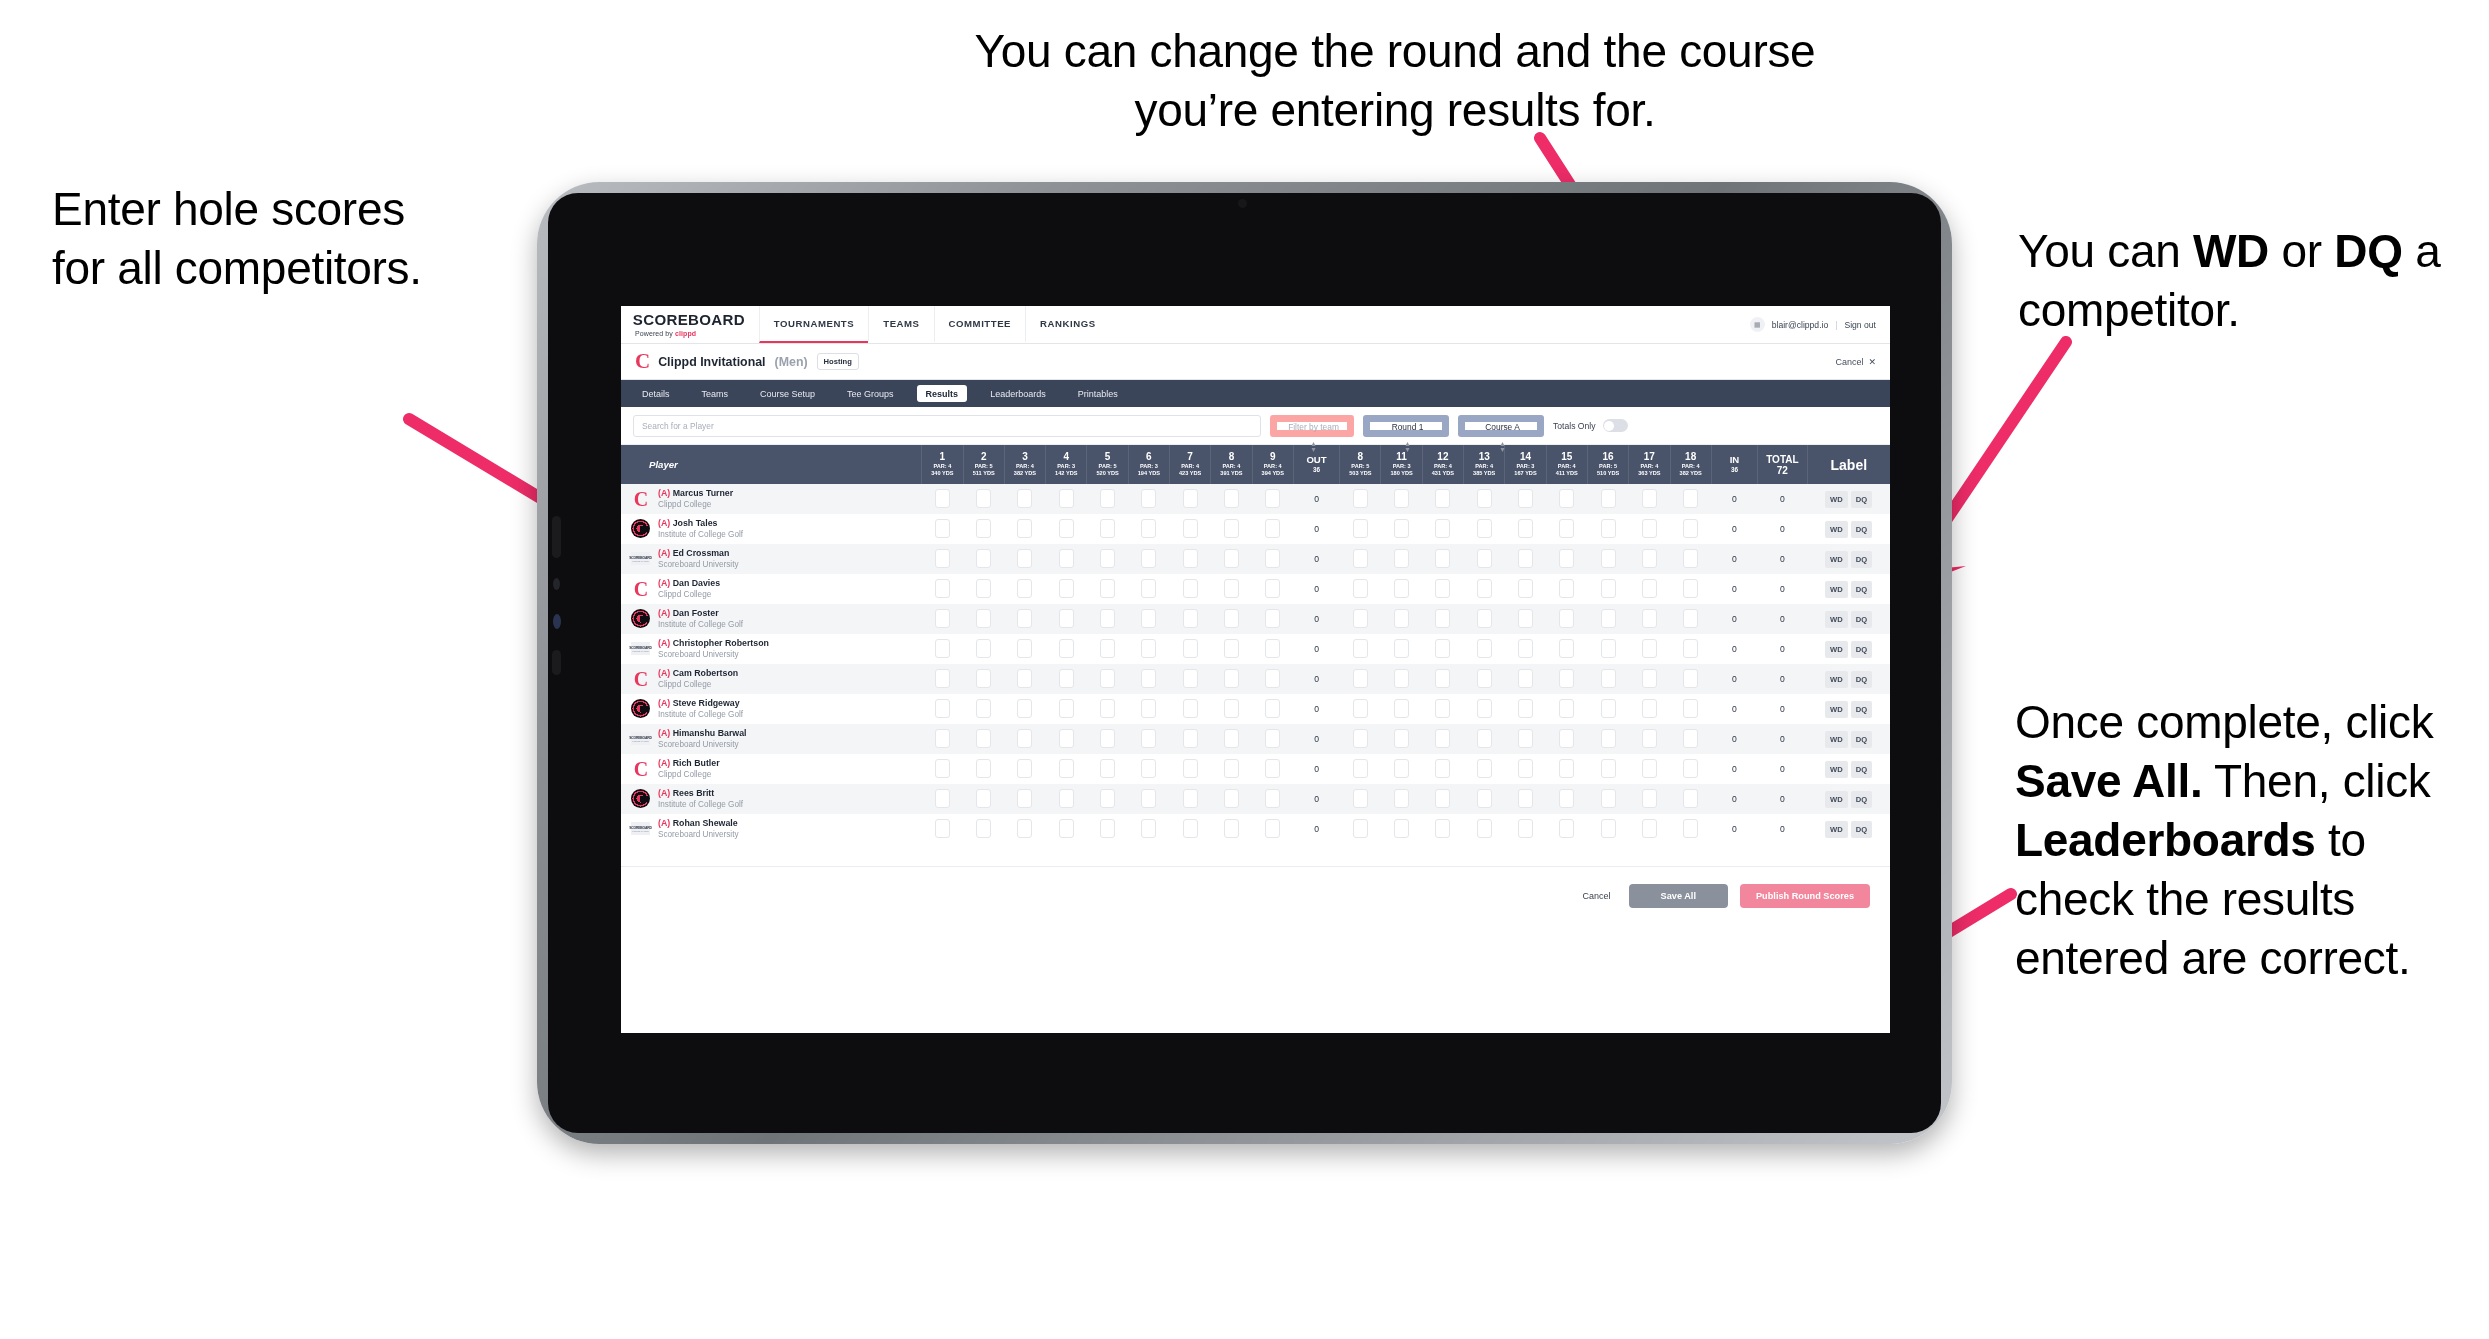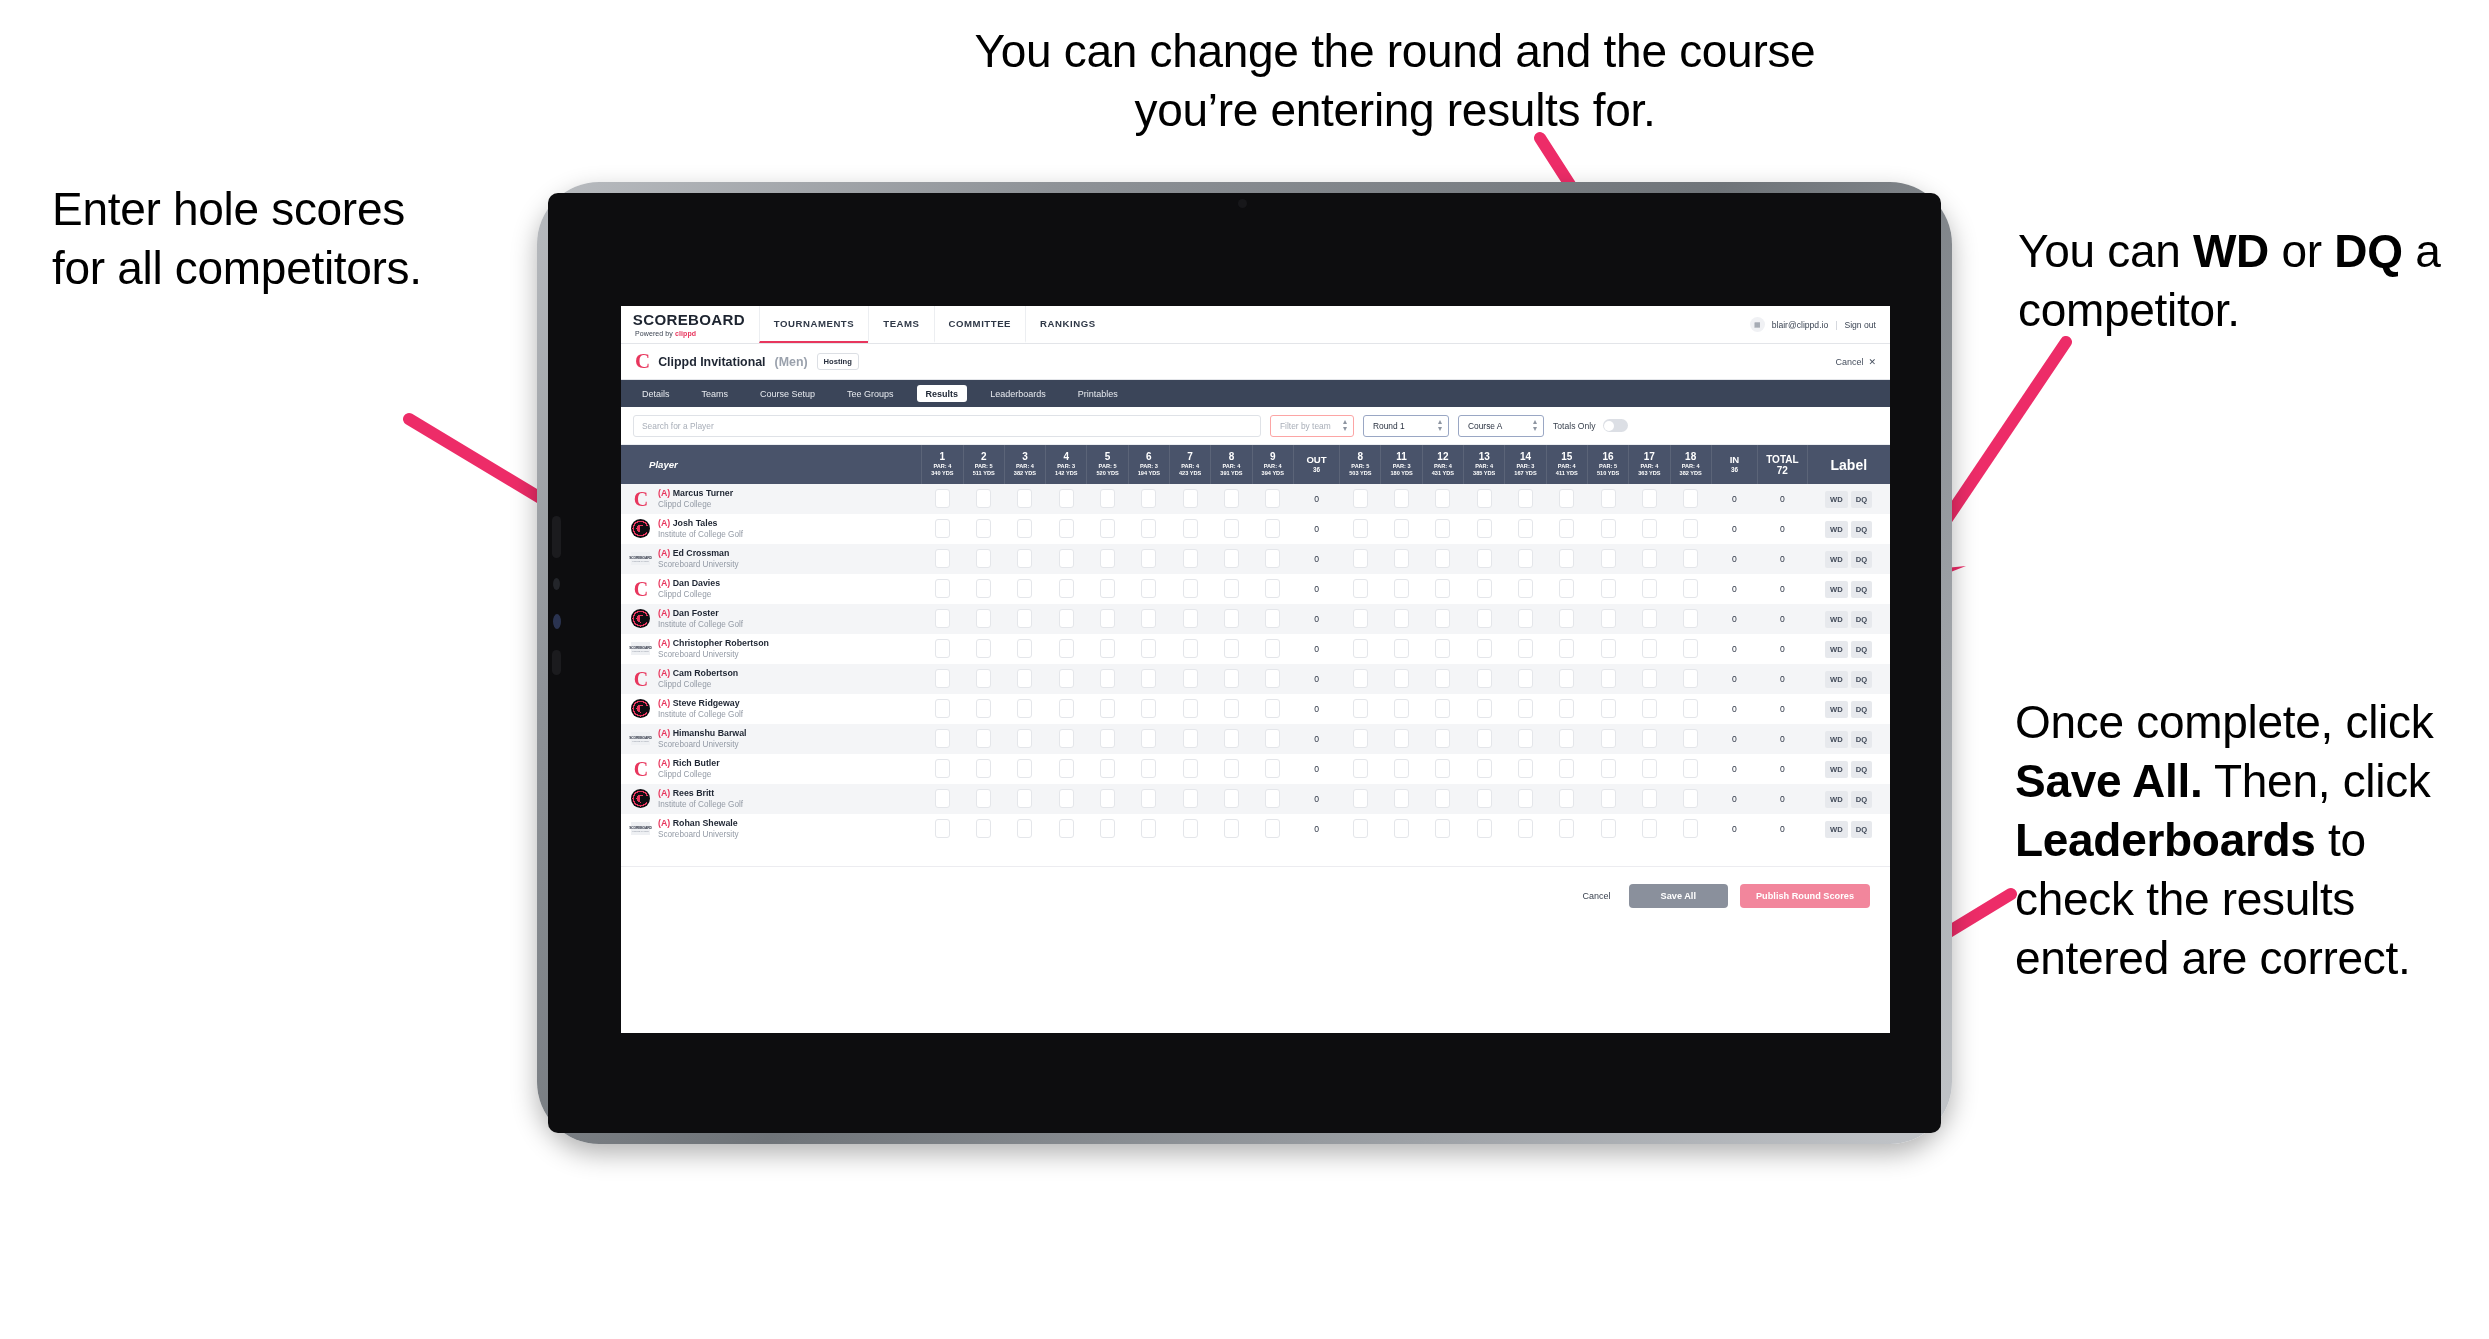--- a/index.html
+++ b/index.html
@@ -34,21 +34,21 @@
     position: absolute;
     left: 537px; top: 182px;
     width: 1415px; height: 962px;
     border-radius: 62px;
     background: linear-gradient(135deg,#b9bcc0 0%, #8e9297 22%, #6f7479 50%, #9ea2a7 78%, #c3c6ca 100%);
     box-shadow: 0 10px 26px rgba(0,0,0,0.30);
     padding: 11px;
   }
   #tablet-bezel {
     width: 100%; height: 100%;
-    border-radius: 10px;
+    border-radius: 30px;
     background: #0d0d0f;
     position: relative;
     overflow: hidden;
   }
   .tab-btn {
     position: absolute;
     background: #1b1b1e;
     border-radius: 6px;
   }
   #btn-a { left: 4px; top: 323px; width: 9px; height: 42px; }
@@ -148,24 +148,25 @@
     border-bottom: 1px solid #eceef1;
   }
   #searchbox {
     flex: 1 1 auto; height: 22px;
     border: 1px solid #dfe2e7; border-radius: 3px;
     display:flex; align-items:center; padding: 0 8px;
     font-size: 8.4px; color:#a8aeb8; background:#fff;
     max-width: 628px;
   }
   .selbox {
-    height: 22px; border:1px solid #fca5a5; border-radius:3px;
+    height: 22px; border:7px solid #fca5a5; border-radius:3px;
     display:flex; align-items:center; justify-content:space-between;
     padding: 0 6px 0 9px; font-size: 8.4px; background:#fff; cursor:pointer;
     gap: 9px;
+    flex-direction: column;
   }
   .selbox.placeholder { color:#a8aeb8; }
   .selbox.focused { border-color:#9aa7c4; }
   #sel-team { width: 84px; }
   #sel-round { width: 86px; color:#2b3342; }
   #sel-course { width: 86px; color:#2b3342; }
   .stepper { color:#8e95a1; font-size:8px; line-height:.85; display:flex; flex-direction:column;}
   #totals-wrap { display:flex; align-items:center; gap:7px; font-size:8.6px; color:#3b4350; }
   #toggle {
     width: 25px; height: 13px; border-radius: 7px; background:#dcdfe5;

